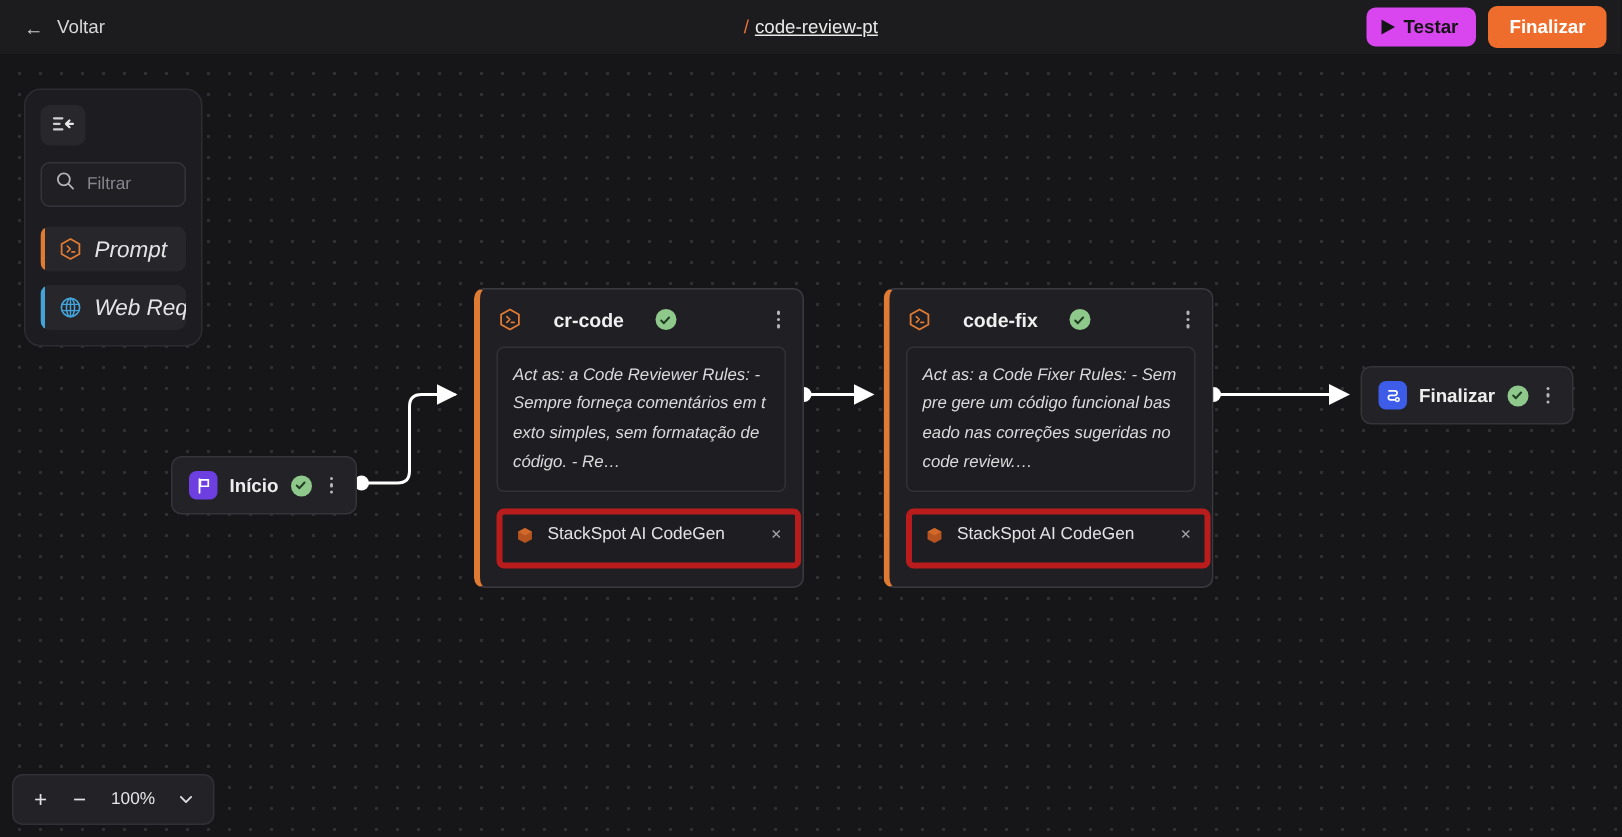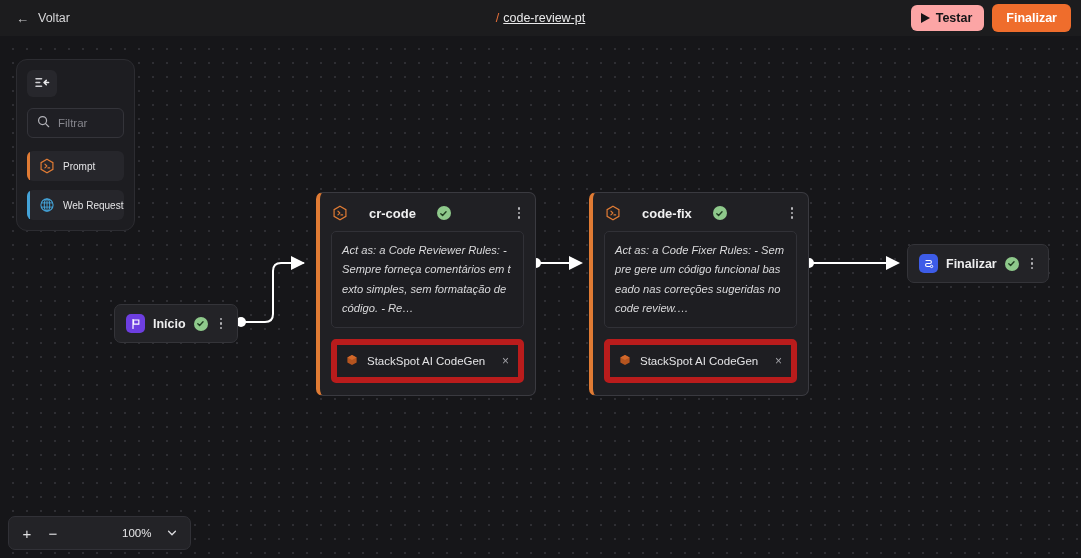--- a/index.html
+++ b/index.html
@@ -31,21 +31,21 @@
   }
   .breadcrumb-inner { display: flex; align-items: baseline; gap: 4px; pointer-events: auto; }
   .bc-slash { color: #e8703a; font-size: 12.5px; }
   .bc-name { color: #e9e9ea; font-size: 12.5px; text-decoration: underline; }
   .header-actions {
     position: absolute; right: 10px; top: 0; height: 36px;
     display: flex; align-items: center; gap: 8px;
   }
   .btn-test {
     display: flex; align-items: center; gap: 6px;
-    background: #fca5a5; color: #151517;
+    background: #d946ef; color: #151517;
     font-size: 12.5px; font-weight: bold;
     border-radius: 6px; padding: 6px 12px 6px 10px;
     cursor: pointer; border: none;
   }
   .play-tri {
     width: 0; height: 0;
     border-left: 9px solid #151517;
     border-top: 5.5px solid transparent;
     border-bottom: 5.5px solid transparent;
   }
@@ -117,23 +117,23 @@
 
   .card-body {
     margin: 0 11px; padding: 9px 10px;
     border: 1px solid #313137; border-radius: 5px;
     background: #1e1e22;
     color: #d9d9db; font-size: 11.2px; line-height: 1.72;
     word-break: break-all;
     font-style: italic;
   }
   .card-chip {
-    display: flex; align-items: center; gap: 9px;
-    margin: 11px 11px 12px 11px; padding: 7px 9px;
-    border: 6px solid #b91c1c; border-radius: 5px;
+    display: flex; gap: 9px;
+    margin: 11px 1px 12px 11px; padding: 7px 9px;
+    border: 4px solid #b91c1c; border-radius: 5px;
     background: #1e1e22;
   }
   .chip-label { color: #e3e3e5; font-size: 11.5px; }
   .chip-x { margin-left: auto; color: #a2a2a7; font-size: 12px; cursor: pointer; line-height: 1; }
 
   
   .panel {
     position: absolute; left: 16px; top: 23px;
     width: 119px;
     background: #1d1d21; border: 1px solid #2c2c31;
@@ -163,37 +163,37 @@
     height: 30px; padding: 0 8px; margin-bottom: 9px;
     cursor: grab; position: relative; overflow: hidden;
   }
   .palette-item:last-child { margin-bottom: 0; }
   .palette-item::before {
     content: ""; position: absolute; left: 0; top: 0; bottom: 0; width: 2.5px;
   }
   .pi-prompt::before { background: #e07b34; }
   .pi-web::before    { background: #44a3d8; }
   .pi-cond::before   { background: #d44aa0; }
-  .pi-label { color: #e4e4e6; font-size: 10px; white-space: nowrap; }
+  .pi-label { color: #e4e4e6; font-size: 15px; white-space: nowrap; font-style: italic; }
   .pi-icon { width: 16px; height: 16px; flex: 0 0 auto; margin-left: 4px; }
 
   
   .zoombar {
     position: absolute; left: 8px; bottom: 8px;
     display: flex; align-items: center; gap: 2px;
     background: #232327; border: 1px solid #313137;
     border-radius: 7px; padding: 4px 6px;
     z-index: 30;
   }
   .zb-btn {
     width: 24px; height: 24px; display: flex; align-items: center; justify-content: center;
     color: #e0e0e2; font-size: 15px; cursor: pointer; background: none; border: none;
     font-family: "Liberation Sans", sans-serif; line-height: 1;
   }
-  .zb-level { color: #e6e6e8; font-size: 11.5px; padding: 0 7px; cursor: default; margin-left: 48px; }
+  .zb-level { color: #e6e6e8; font-size: 11.5px; padding: 0 7px; cursor: default; }
 </style>
 </head>
 <body>
 
 <div id="app">
 
   <div class="header">
 
     <div class="back-btn">
       <span class="back-arrow">←</span>

